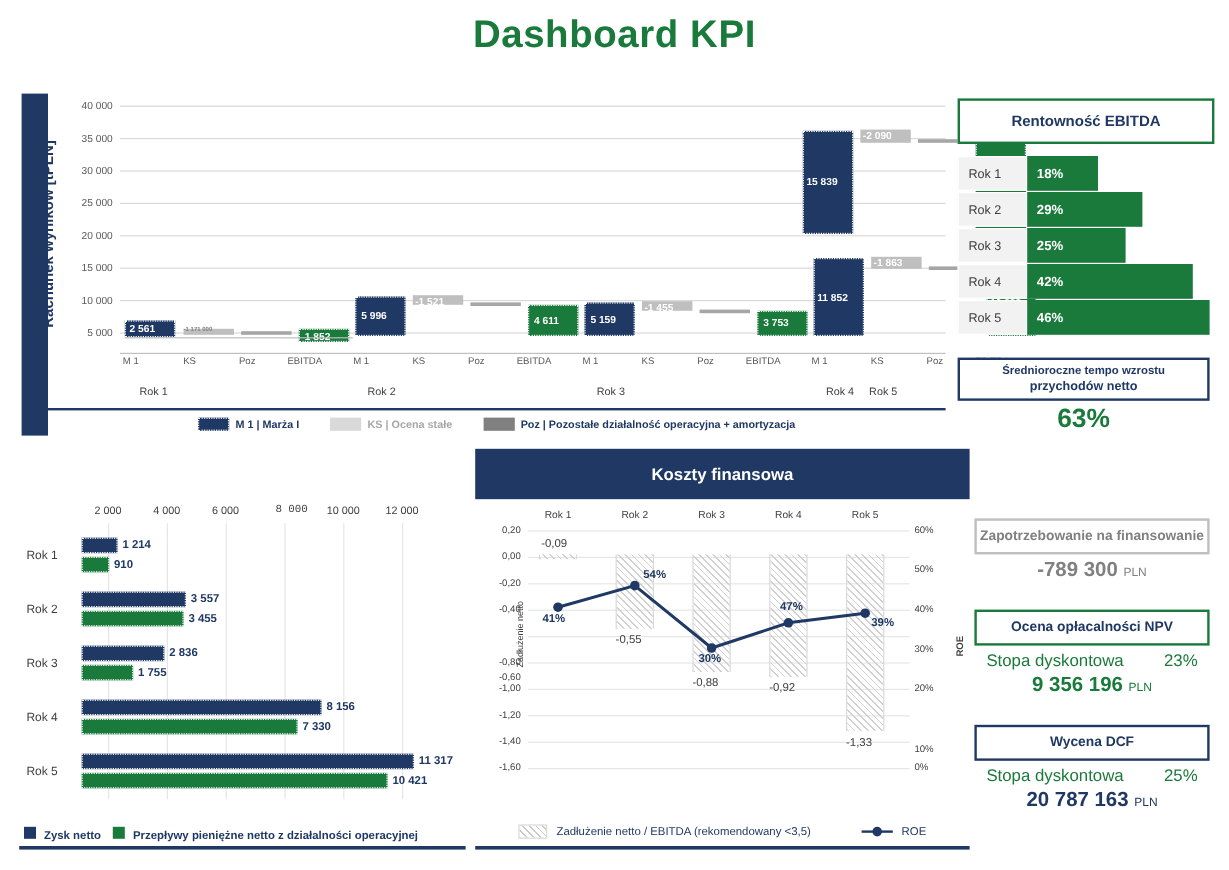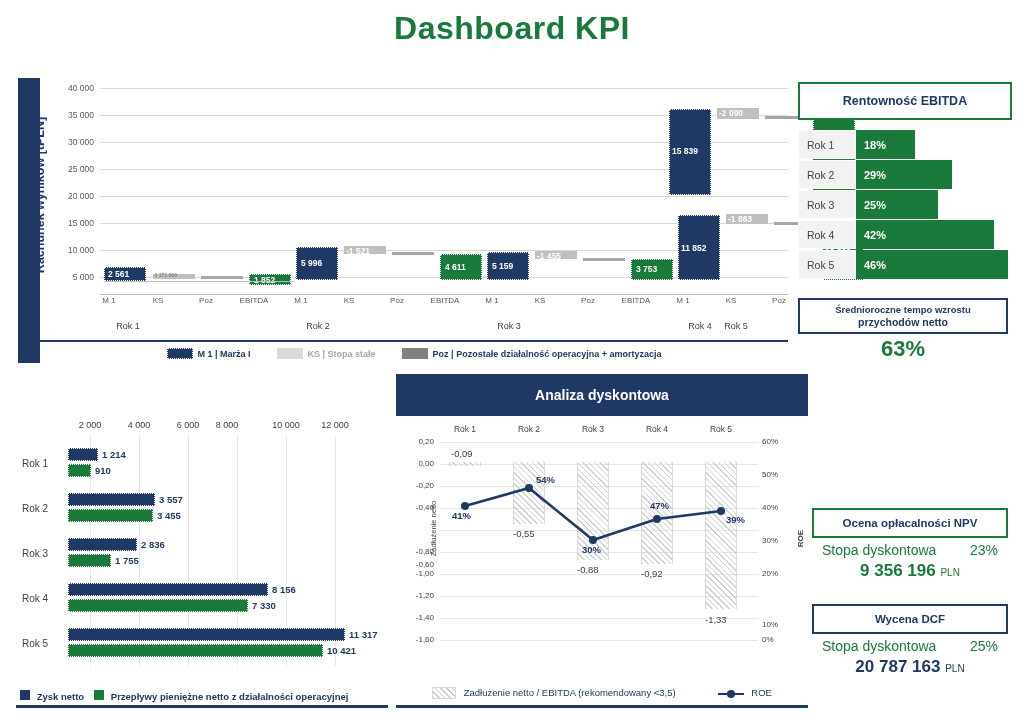--- a/index.html
+++ b/index.html
@@ -286,21 +286,21 @@
       <div class="wf-year" style="left:640px;bottom:2px;left:auto;right:-8px;">Rok 5</div>
     </div>
 
     <div class="wf-legend">
       <span class="item">
         <span class="sw blue"></span>
         <span>M 1 | Marża I</span>
       </span>
       <span class="item lg-gray">
         <span class="sw lgray"></span>
-        <span>KS | Stopa stałe</span>
+        <span>KS | Ocena stałe</span>
       </span>
       <span class="item">
         <span class="sw dgray"></span>
         <span>Poz | Pozostałe działalność operacyjna + amortyzacja</span>
       </span>
     </div>
   </div>
 
   <div style="position:absolute;left:100px;top:78px;width:688px;height:225px;pointer-events:none;">
     <div class="wf-bar blue" style="position:absolute;left:569px;top:31px;width:42px;height:86px;"></div>
@@ -352,21 +352,21 @@
   </div>
   <div class="growth-val">63%</div>
 
   <div class="op-wrap">
 
     <div class="op-chart">
       <div class="op-axis">
         <div class="op-xtick" style="left:-6px;">2 000</div>
         <div class="op-xtick" style="left:43px;">4 000</div>
         <div class="op-xtick" style="left:92px;">6 000</div>
-        <div class="op-xtick" style="left:131px;">8 000</div>
+        <div class="op-xtick" style="left:147px;font-family:Liberation Mono, monospace;">8 000</div>
         <div class="op-xtick" style="left:190px;">10 000</div>
         <div class="op-xtick" style="left:239px;">12 000</div>
       </div>
       <div class="op-grid" style="left:74px;"></div>
       <div class="op-grid" style="left:123px;"></div>
       <div class="op-grid" style="left:172px;"></div>
       <div class="op-grid" style="left:221px;"></div>
       <div class="op-grid" style="left:270px;"></div>
       <div class="op-grid" style="left:319px;"></div>
 
@@ -407,21 +407,21 @@
         <span>Zysk netto</span>
       </span>
       <span>
         <span class="dot green"></span>
         <span>Przepływy pieniężne netto z działalności operacyjnej</span>
       </span>
     </div>
   </div>
 
   <div class="fa-wrap">
-    <div class="panel-header fa-head">Analiza dyskontowa</div>
+    <div class="panel-header fa-head">Koszty finansowa</div>
 
     <div class="fa-chart">
       <div class="fa-ylabel-l">Zadłużenie netto</div>
       <div class="fa-ylabel-r">ROE</div>
 
       <div class="fa-xtick" style="left:46px;">Rok 1</div>
       <div class="fa-xtick" style="left:110px;">Rok 2</div>
       <div class="fa-xtick" style="left:174px;">Rok 3</div>
       <div class="fa-xtick" style="left:238px;">Rok 4</div>
       <div class="fa-xtick" style="left:302px;">Rok 5</div>
@@ -489,20 +489,27 @@
         <span class="hatchsw"></span>
         <span>Zadłużenie netto / EBITDA (rekomendowany &lt;3,5)</span>
       </span>
       <span>
         <span class="linesw"></span>
         <span>ROE</span>
       </span>
     </div>
   </div>
 
+  <div class="card" style="top:432px;">
+    <div class="card-title gray">Zapotrzebowanie na finansowanie</div>
+    <div class="card-val gray">
+      <span>-789 300</span>
+      <span class="unit">PLN</span>
+    </div>
+  </div>
 
   <div class="card" style="top:508px;">
     <div class="card-title green">Ocena opłacalności NPV</div>
     <div class="card-sub">
       <span>Stopa dyskontowa</span>
       <span class="v">23%</span>
     </div>
     <div class="card-val navy" style="color:#1a7a3c;">
       <span>9 356 196</span>
       <span class="unit">PLN</span>

